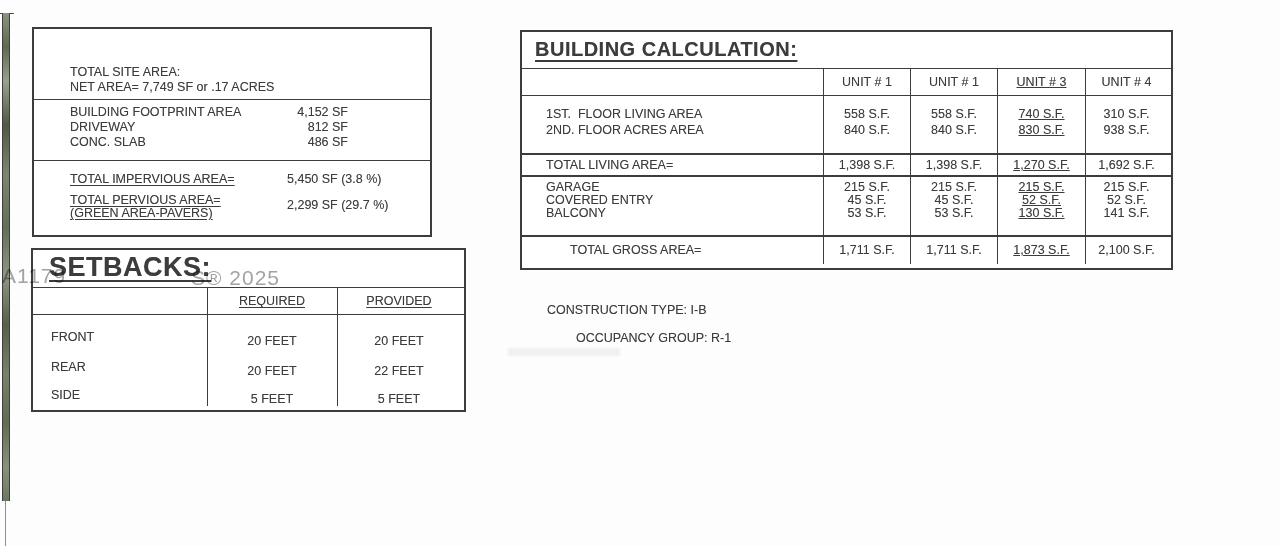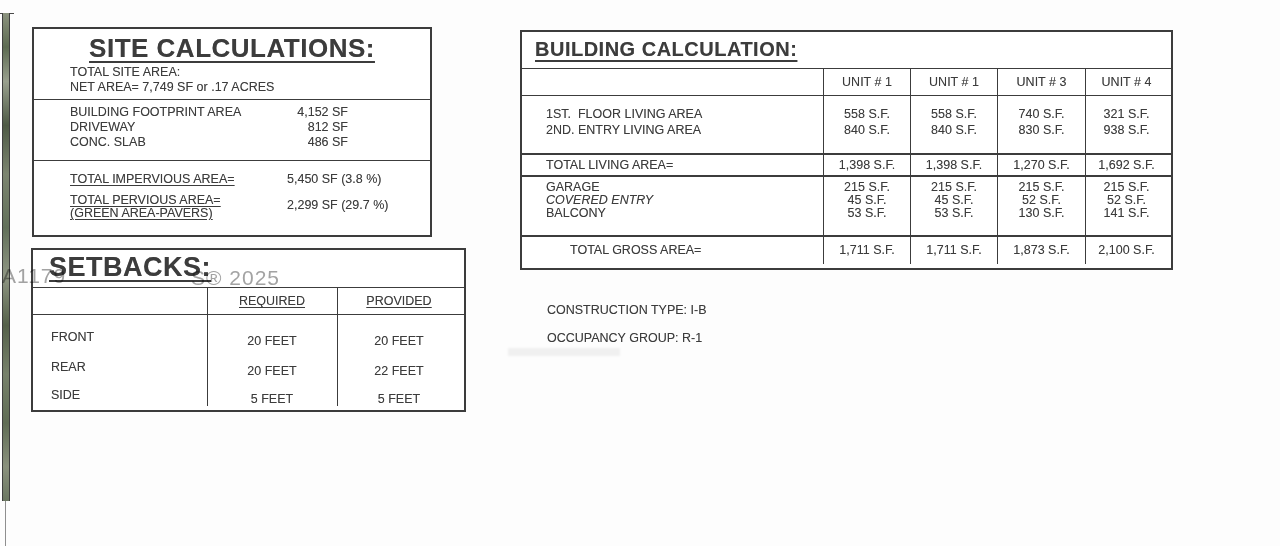--- a/index.html
+++ b/index.html
@@ -12,21 +12,21 @@
          text-underline-offset:4px;text-decoration-thickness:2px;letter-spacing:.5px;
          white-space:pre;text-shadow:0 0 .5px rgba(60,60,60,.5);text-align:right;}
   .hline{position:absolute;left:0;right:0;height:1px;background:#3c3c3c;}
   .hline.thick{height:2px;}
   .vline{position:absolute;width:1px;background:#3c3c3c;}
   .u{text-decoration:underline;text-underline-offset:2px;}
   .c{text-align:center;}
   .r{text-align:right;}
   
   .u1{left:302px;width:86px;} .u2{left:389px;width:86px;}
-  .u3{left:476px;width:87px;} .u4{left:564px;width:81px;}
+  .u3{left:476px;width:87px;text-decoration:underline;} .u4{left:564px;width:81px;}
   
   .sreq{left:175px;width:128px;} .sprov{left:305px;width:122px;}
   .photo-strip{position:absolute;left:2px;top:13px;width:6px;height:488px;
     border-left:1px solid #3f3f3f;border-right:1px solid #3f3f3f;
     background:linear-gradient(180deg,#8c937f 0%,#5d6b52 7%,#99a08e 14%,#4e5a45 23%,
       #7c8570 33%,#62705a 44%,#8f9683 54%,#55614a 64%,#77816b 74%,#606d55 84%,
       #8a917d 93%,#6b7761 100%);}
   .corner-tick{position:absolute;left:0;top:13px;width:14px;height:1px;background:#4a4a4a;}
   .edge-line{position:absolute;left:5px;top:501px;width:1px;height:45px;background:#8f8f8f;}
   .watermark{position:absolute;font-size:21px;letter-spacing:1px;color:#a3a3a3;
@@ -37,21 +37,20 @@
 </head>
 <body>
 
 <div class="canvas">
 
   <div class="corner-tick"></div>
   <div class="photo-strip"></div>
   <div class="edge-line"></div>
 
   <div class="box" style="left:32px;top:27px;width:396px;height:206px;">
-    <div class="title" style="left:0;right:0;top:4px;font-size:26px;text-align:center;">SITE CALCULATIONS:</div>
     <div class="hline" style="top:70px;"></div>
     <div class="hline" style="top:131px;"></div>
 
     <div class="t" style="left:36px;top:36px;">TOTAL SITE AREA:</div>
     <div class="t" style="left:36px;top:51px;">NET AREA= 7,749 SF or .17 ACRES</div>
 
     <div class="t" style="left:36px;top:76px;text-align:center;">BUILDING FOOTPRINT AREA</div>
     <div class="t r" style="left:200px;top:76px;width:114px;">4,152 SF</div>
     <div class="t" style="left:36px;top:91px;">DRIVEWAY</div>
     <div class="t r" style="left:200px;top:91px;width:114px;">812 SF</div>
@@ -102,59 +101,59 @@
 
     <div class="t c u1" style="top:43px;">UNIT # 1</div>
     <div class="t c u2" style="top:43px;">UNIT # 1</div>
     <div class="t c u3" style="top:43px;">UNIT # 3</div>
     <div class="t c u4" style="top:43px;">UNIT # 4</div>
 
     <div class="t" style="left:24px;top:75px;">1ST.  FLOOR LIVING AREA</div>
     <div class="t c u1" style="top:75px;">558 S.F.</div>
     <div class="t c u2" style="top:75px;">558 S.F.</div>
     <div class="t c u3" style="top:75px;">740 S.F.</div>
-    <div class="t c u4" style="top:75px;">321 S.F.</div>
+    <div class="t c u4" style="top:75px;">310 S.F.</div>
 
-    <div class="t" style="left:24px;top:91px;">2ND. ENTRY LIVING AREA</div>
+    <div class="t" style="left:24px;top:91px;">2ND. FLOOR ACRES AREA</div>
     <div class="t c u1" style="top:91px;">840 S.F.</div>
     <div class="t c u2" style="top:91px;">840 S.F.</div>
     <div class="t c u3" style="top:91px;">830 S.F.</div>
     <div class="t c u4" style="top:91px;">938 S.F.</div>
 
     <div class="t" style="left:24px;top:126px;">TOTAL LIVING AREA=</div>
     <div class="t c u1" style="top:126px;">1,398 S.F.</div>
     <div class="t c u2" style="top:126px;">1,398 S.F.</div>
     <div class="t c u3" style="top:126px;">1,270 S.F.</div>
     <div class="t c u4" style="top:126px;">1,692 S.F.</div>
 
     <div class="t" style="left:24px;top:148px;">GARAGE</div>
     <div class="t c u1" style="top:148px;">215 S.F.</div>
     <div class="t c u2" style="top:148px;">215 S.F.</div>
     <div class="t c u3" style="top:148px;">215 S.F.</div>
     <div class="t c u4" style="top:148px;">215 S.F.</div>
 
-    <div class="t" style="left:24px;top:161px;font-style:italic;">COVERED ENTRY</div>
+    <div class="t" style="left:24px;top:161px;">COVERED ENTRY</div>
     <div class="t c u1" style="top:161px;">45 S.F.</div>
     <div class="t c u2" style="top:161px;">45 S.F.</div>
     <div class="t c u3" style="top:161px;">52 S.F.</div>
     <div class="t c u4" style="top:161px;">52 S.F.</div>
 
     <div class="t" style="left:24px;top:174px;">BALCONY</div>
     <div class="t c u1" style="top:174px;">53 S.F.</div>
     <div class="t c u2" style="top:174px;">53 S.F.</div>
     <div class="t c u3" style="top:174px;">130 S.F.</div>
     <div class="t c u4" style="top:174px;">141 S.F.</div>
 
     <div class="t" style="left:24px;top:211px;margin-left:24px;">TOTAL GROSS AREA=</div>
     <div class="t c u1" style="top:211px;">1,711 S.F.</div>
     <div class="t c u2" style="top:211px;">1,711 S.F.</div>
     <div class="t c u3" style="top:211px;">1,873 S.F.</div>
     <div class="t c u4" style="top:211px;">2,100 S.F.</div>
   </div>
 
   <div class="t" style="left:547px;top:303px;">CONSTRUCTION TYPE: I-B</div>
-  <div class="t" style="left:547px;top:331px;">OCCUPANCY GROUP: R-1</div>
+  <div class="t" style="left:576px;top:331px;">OCCUPANCY GROUP: R-1</div>
   <div class="scan-artifact"></div>
 
   <div class="watermark" style="left:2px;top:264px;">A1179</div>
   <div class="watermark" style="left:191px;top:266px;">S® 2025</div>
 
 </div>
 
 </body></html>

